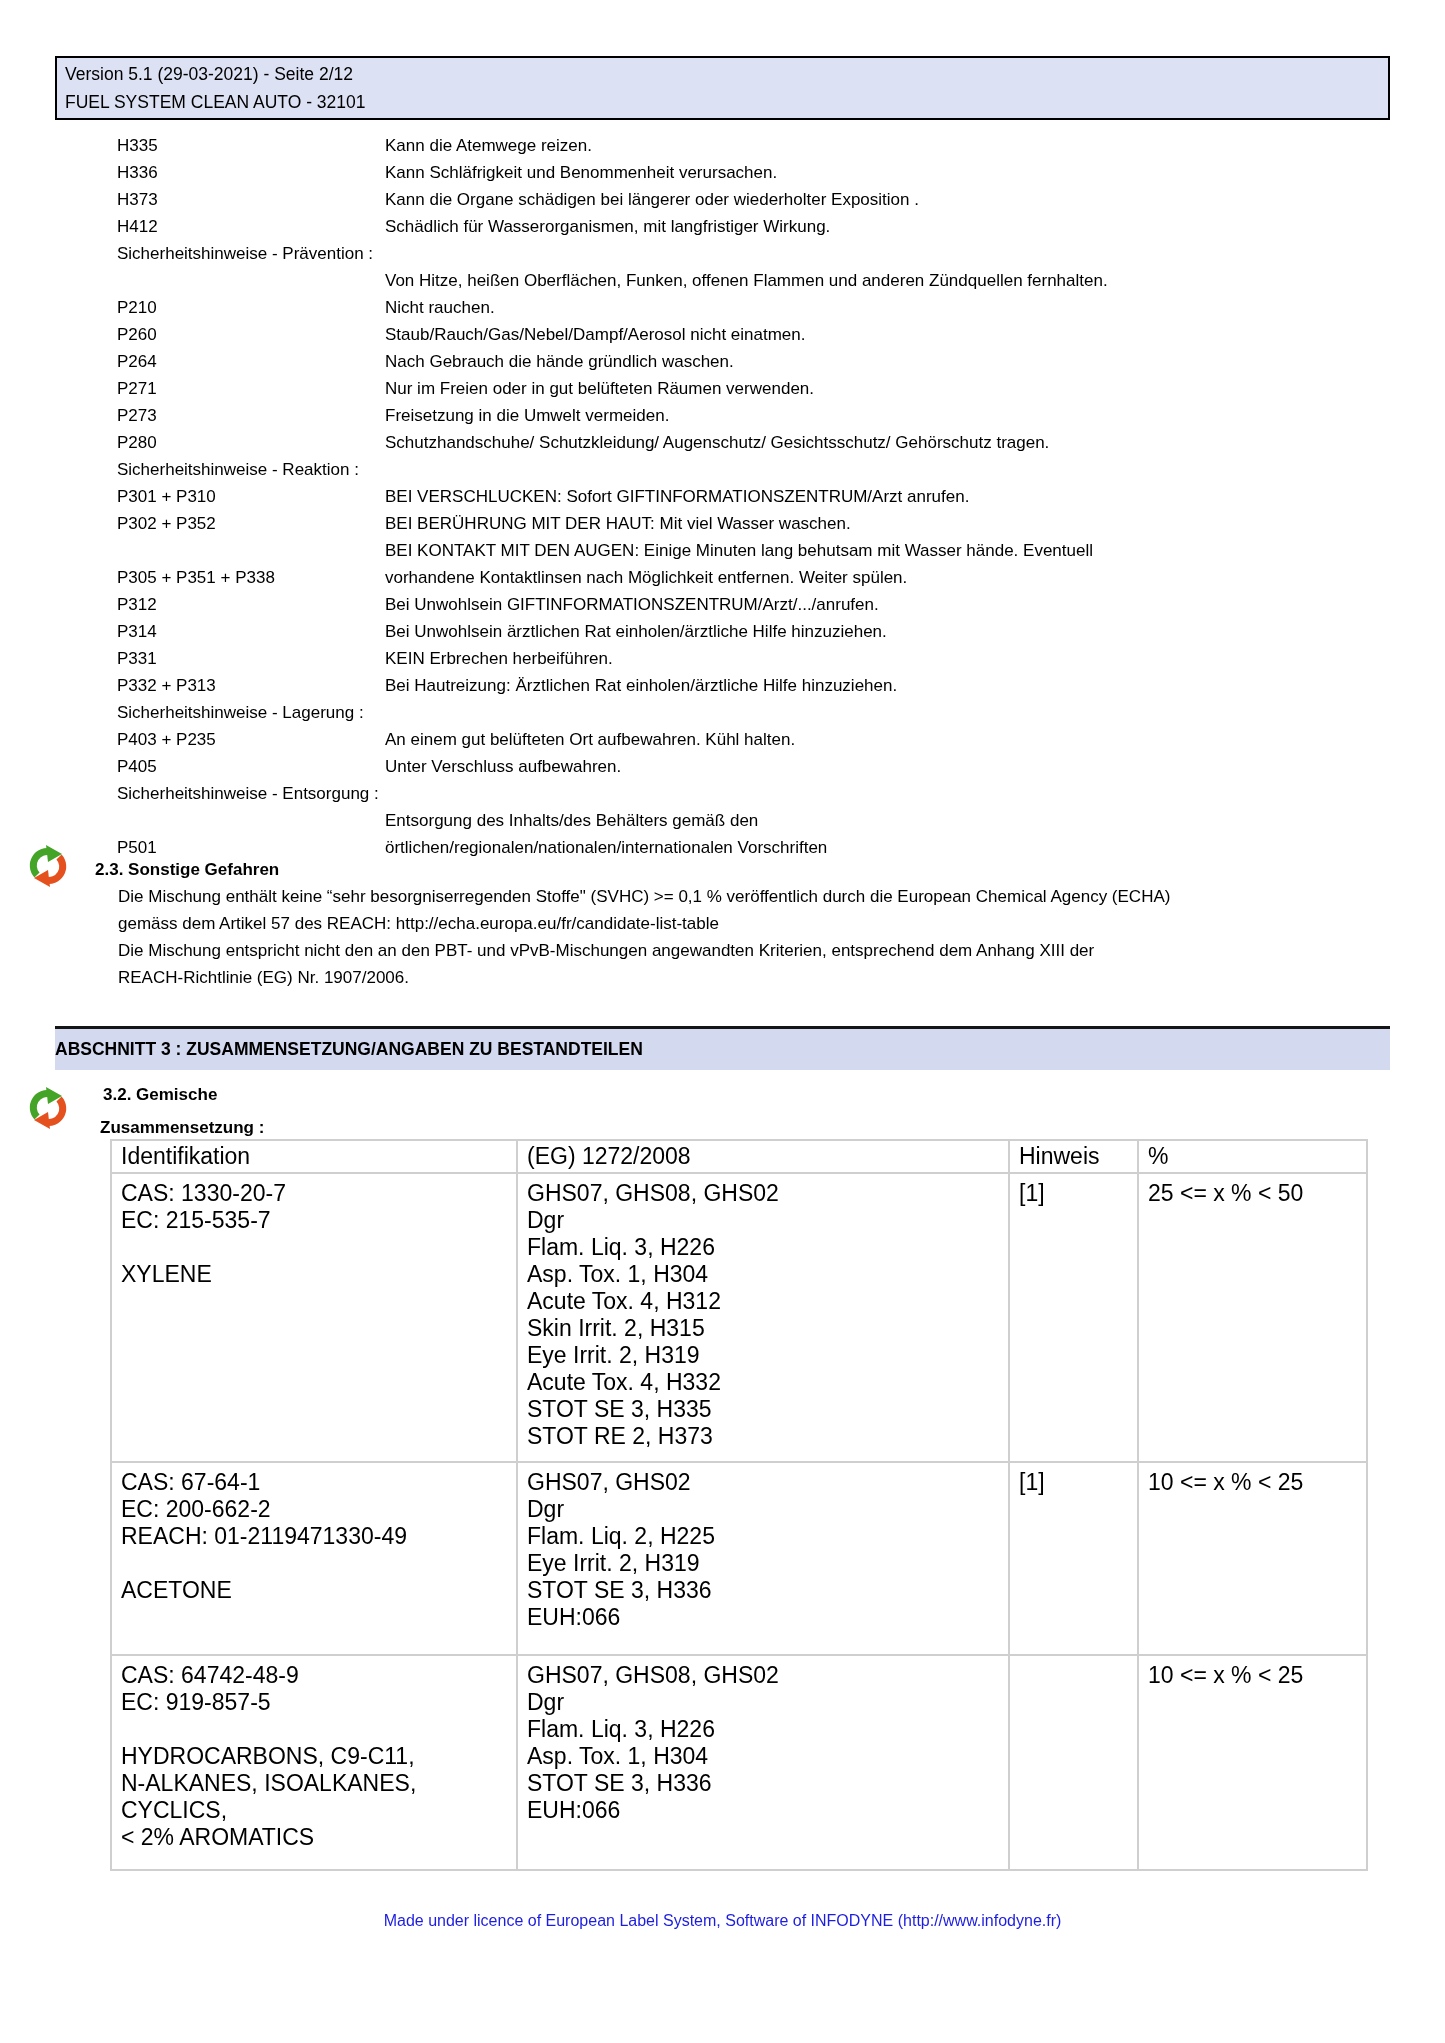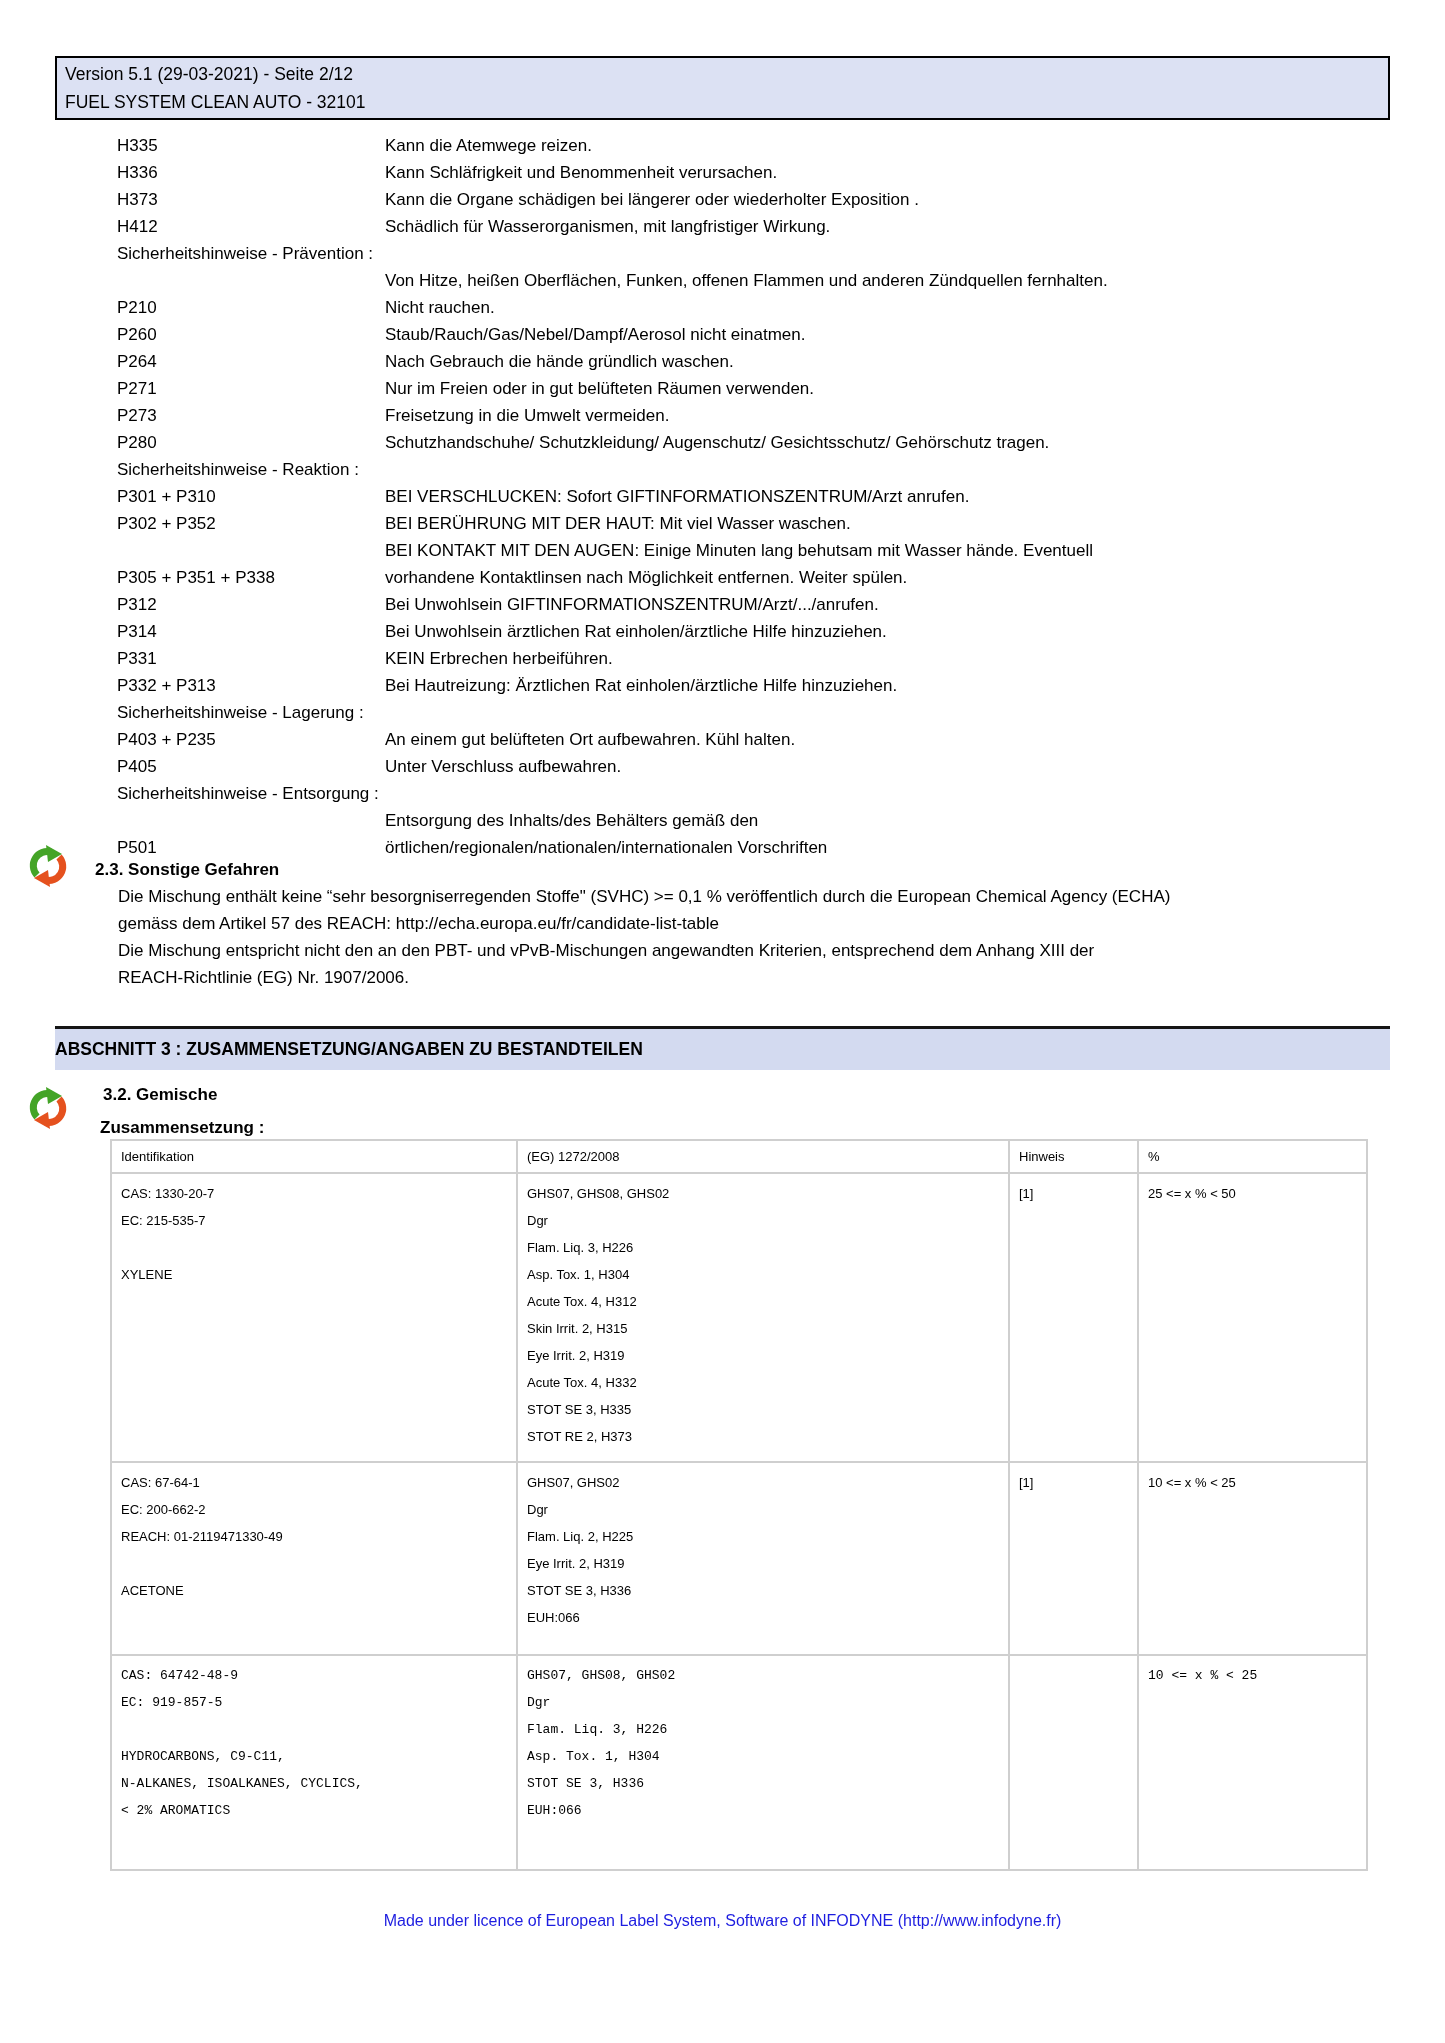--- a/index.html
+++ b/index.html
@@ -44,21 +44,21 @@
     border-top:3px solid #151515;background:var(--bar-bg);
     display:flex;align-items:center;
     font-weight:bold;font-size:17.5px;
   }
   .sub32{position:absolute;left:103px;top:1081px;font-weight:bold;line-height:27px;}
   .comp-label{position:absolute;left:100px;top:1114px;font-weight:bold;line-height:27px;}
 
   
   .comp-table{
     position:absolute;left:110px;top:1139px;width:1256px;
-    border-collapse:collapse;table-layout:fixed;font-size:13px;
+    border-collapse:collapse;table-layout:fixed;font-size:23px;
   }
   .comp-table th,.comp-table td{
     border:2px solid var(--table-border);
     vertical-align:top;text-align:left;
     padding:2px 9px;line-height:27px;font-weight:normal;
   }
   .comp-table th{height:30px;}
   .comp-table td{padding-top:6px;}
 
   
@@ -301,21 +301,21 @@
             <div>STOT SE 3, H336</div>
             <div>EUH:066</div>
           </td>
           <td>
             <div>[1]</div>
           </td>
           <td>
             <div>10 &lt;= x % &lt; 25</div>
           </td>
         </tr>
-        <tr style="height: 215px; font-family: Liberation Mono, monospace;">
+        <tr style="height: 215px;">
           <td>
             <div>CAS: 64742-48-9</div>
             <div>EC: 919-857-5</div>
             <div>&nbsp;</div>
             <div>HYDROCARBONS, C9-C11,</div>
             <div>N-ALKANES, ISOALKANES, CYCLICS,</div>
             <div>&lt; 2% AROMATICS</div>
           </td>
           <td>
             <div>GHS07, GHS08, GHS02</div>

